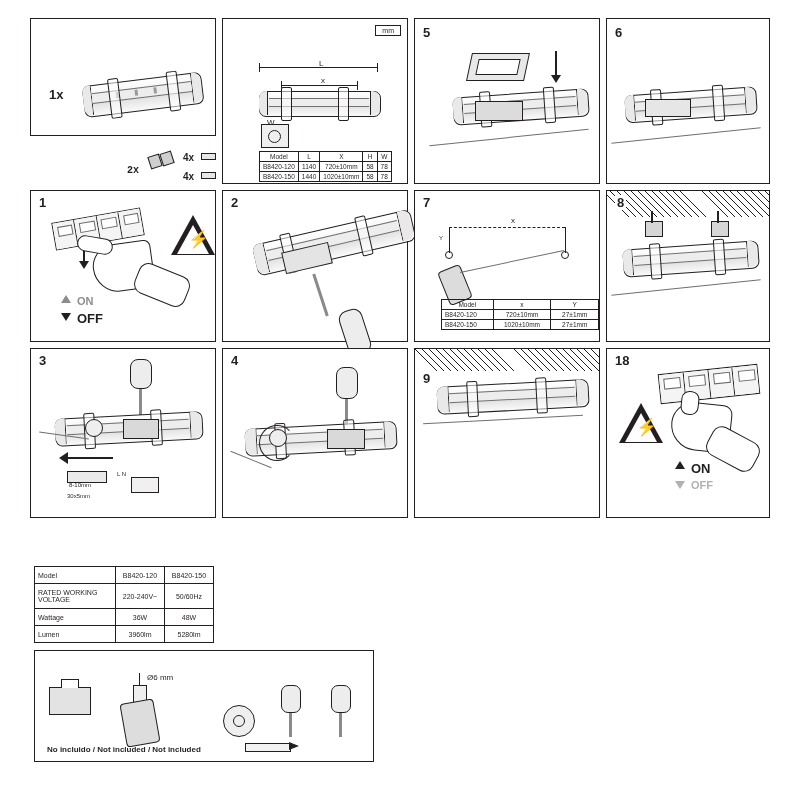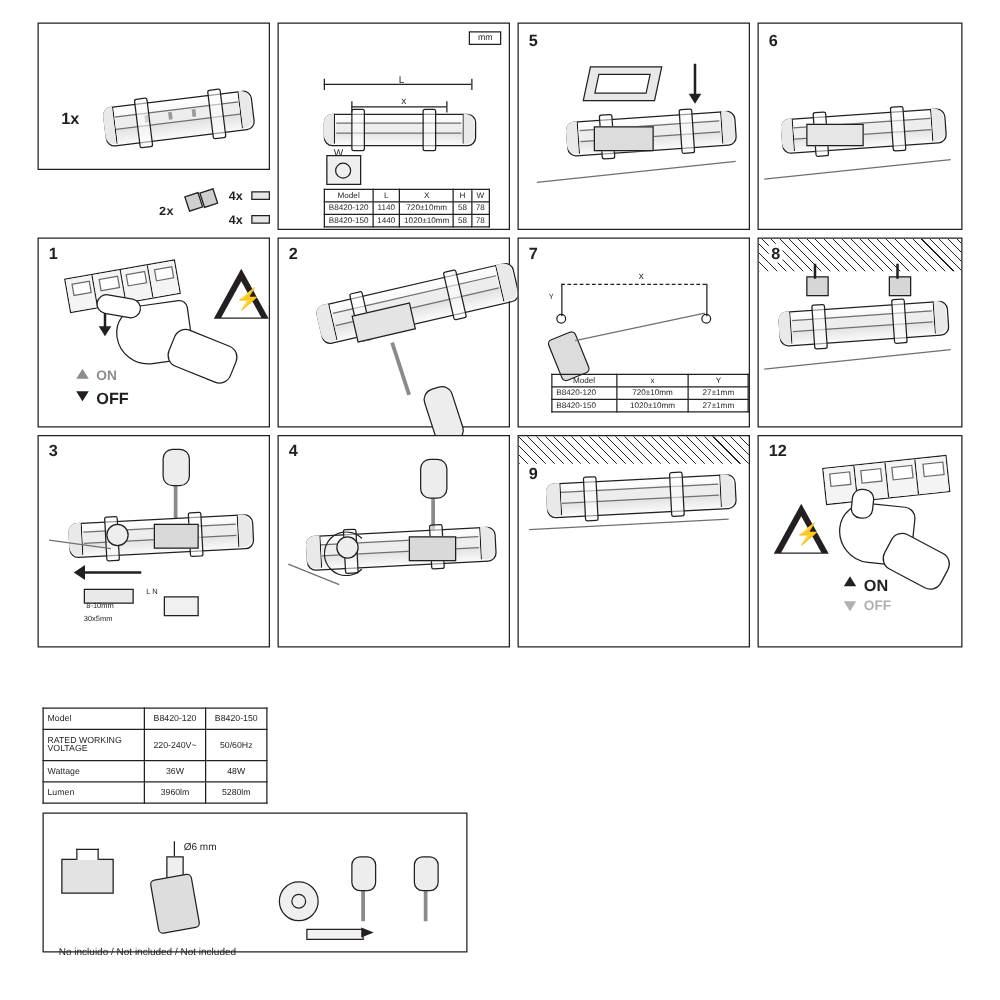--- a/index.html
+++ b/index.html
@@ -328,21 +328,21 @@
         <div class="cap-l"></div>
         <div class="cap-r"></div>
         <div class="inner"></div>
       <div class="clip" style="left:20%"></div>
         <div class="clip" style="left:66%"></div>
     </div>
     <div class="gline" style="left:8px;top:70px;width:160px;height:1px;transform:rotate(-3deg);"></div>
   </div>
 
   <div class="panel" style="left:606px;top:348px;width:164px;height:170px;">
-    <div class="num" style="left:8px;top:4px;">12</div>
+    <div class="num" style="left:8px;top:4px;">18</div>
 
     <div class="plate" style="left:52px;top:20px;width:98px;height:28px;transform:rotate(-6deg);">
       <div class="sw"></div>
       <div class="sw"></div>
       <div class="sw"></div>
       <div class="sw"></div>
     </div>
 
     <div class="tri" style="left:12px;top:54px;width:0;height:0;border-left:22px solid transparent;border-right:22px solid transparent;border-bottom:40px solid #231f20;"></div>
     <div class="tri" style="left:18px;top:64px;width:0;height:0;border-left:16px solid transparent;border-right:16px solid transparent;border-bottom:29px solid #ffffff;"></div>
@@ -398,16 +398,16 @@
 
     <div class="line" style="left:254px;top:58px;width:3px;height:28px;background:#8a8a8a;"></div>
     <div class="rect" style="left:246px;top:34px;width:18px;height:26px;border-radius:7px;background:#ededed;"></div>
 
     <div class="line" style="left:304px;top:58px;width:3px;height:28px;background:#8a8a8a;"></div>
     <div class="rect" style="left:296px;top:34px;width:18px;height:26px;border-radius:7px;background:#ededed;"></div>
 
     <div class="rect" style="left:210px;top:92px;width:44px;height:7px;background:#f2f2f2;"></div>
     <div style="position:absolute;left:254px;top:91px;width:0;height:0;border-top:4.5px solid transparent;border-bottom:4.5px solid transparent;border-left:10px solid #231f20;"></div>
 
-    <div class="lbl" style="left:12px;top:106px;font-size:8px;">No incluido / Not included / Not included</div>
+    <div class="lbl" style="left:12px;top:94px;font-size:8px;font-weight:bold;">No incluido / Not included / Not included</div>
   </div>
 
 </div>
 
 </body></html>

